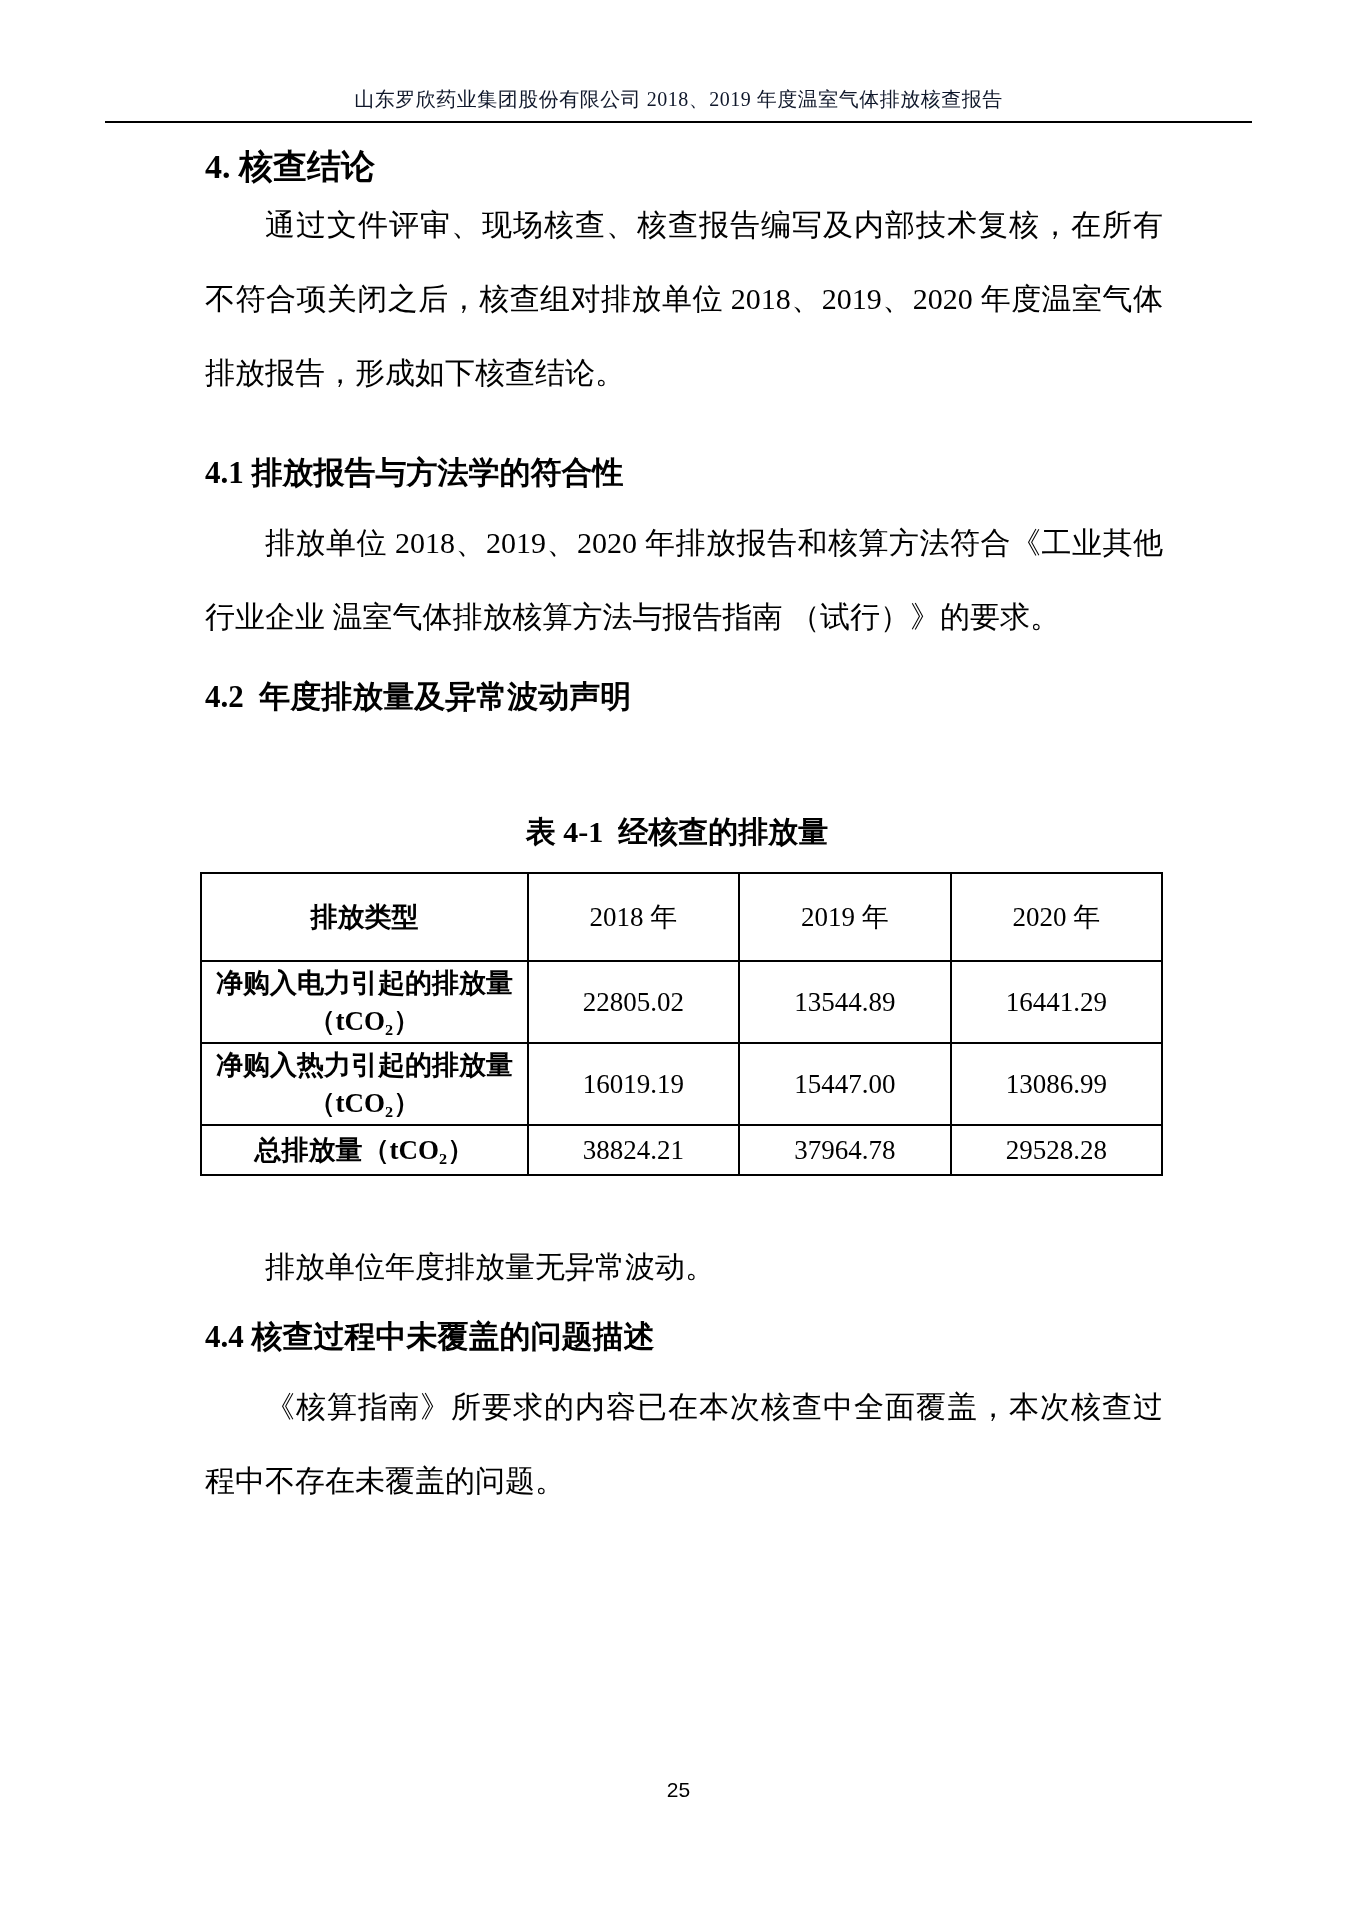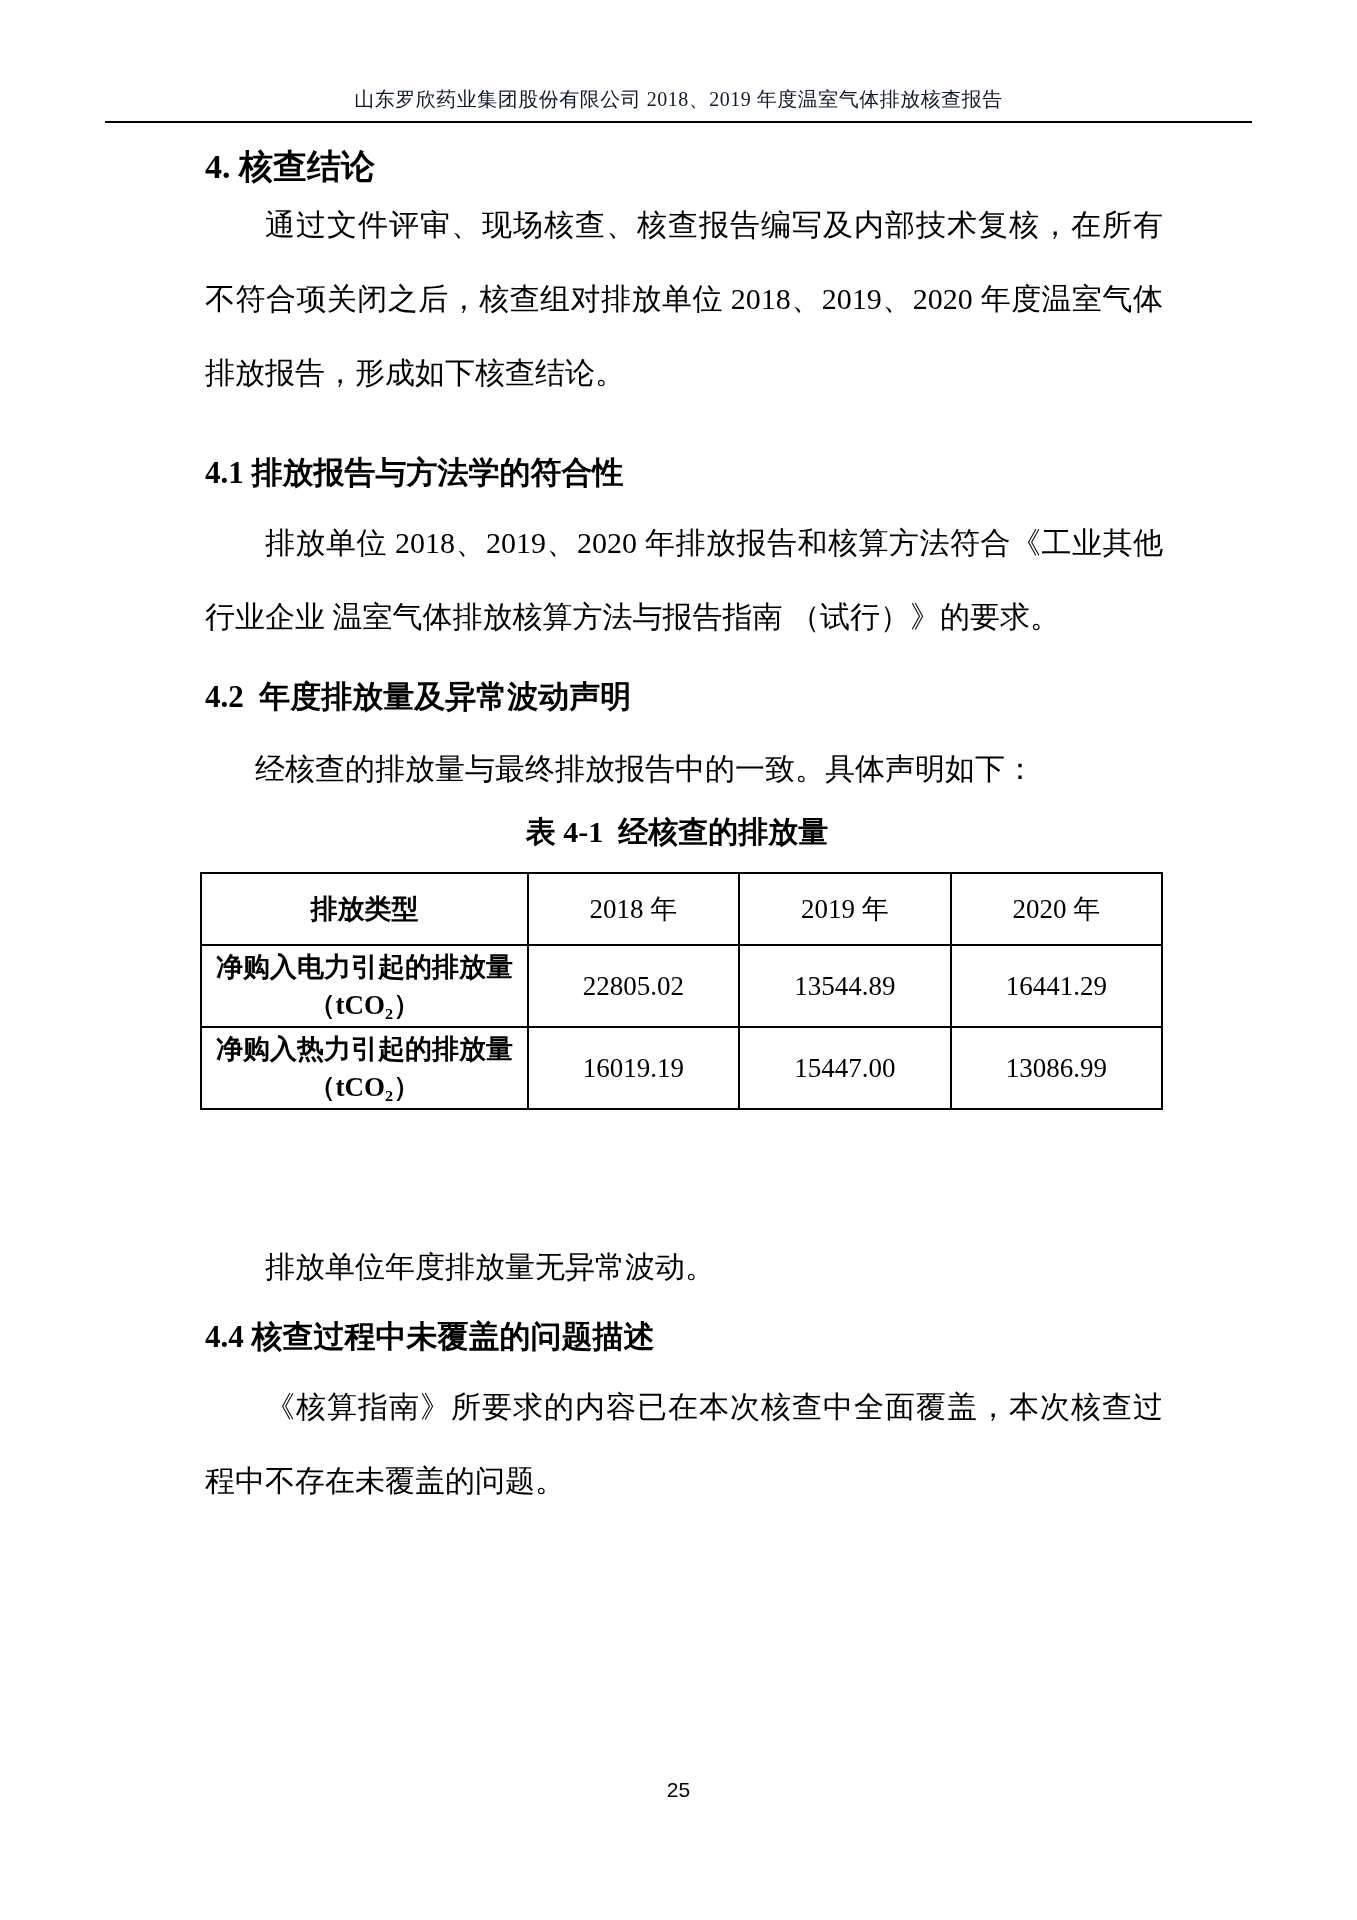--- a/index.html
+++ b/index.html
@@ -86,21 +86,21 @@
     table-layout: fixed;
     font-size: 27px;
   }
   table.emissions th, table.emissions td {
     border: 2px solid #000;
     text-align: center;
     vertical-align: middle;
     padding: 0 4px;
     font-weight: normal;
   }
-  table.emissions .hdr-row { height: 72px; }
+  table.emissions .hdr-row { height: 88px; }
   table.emissions .data-row { height: 82px; }
   table.emissions .total-row { height: 50px; }
   table.emissions th.type-hdr,
   table.emissions th.row-label {
     font-weight: bold;
   }
   table.emissions th.row-label div {
     line-height: 38px;
   }
   .page-number {
@@ -121,21 +121,20 @@
   <div class="header-title">山东罗欣药业集团股份有限公司 2018、2019 年度温室气体排放核查报告</div>
   <div class="header-rule"></div>
 
   <div class="h1">4. 核查结论</div>
   <div class="para para-1">通过文件评审、现场核查、核查报告编写及内部技术复核，在所有不符合项关闭之后，核查组对排放单位 2018、2019、2020 年度温室气体排放报告，形成如下核查结论。</div>
 
   <div class="h2 h2-41">4.1 排放报告与方法学的符合性</div>
   <div class="para para-41">排放单位 2018、2019、2020 年排放报告和核算方法符合《工业其他行业企业 温室气体排放核算方法与报告指南 （试行）》的要求。</div>
 
   <div class="h2 h2-42">4.2  年度排放量及异常波动声明</div>
-  <div class="para para-42">经核查的排放量与最终排放报告中的一致。具体声明如下：</div>
 
   <div class="table-caption">表 4-1  经核查的排放量</div>
 
   <table class="emissions">
     <colgroup>
       <col style="width:34%">
       <col style="width:22%">
       <col style="width:22%">
       <col style="width:22%">
     </colgroup>
@@ -157,20 +156,28 @@
       </tr>
       <tr class="data-row">
         <th class="row-label">
           <div>净购入热力引起的排放量</div>
           <div>（tCO₂）</div>
         </th>
         <td>16019.19</td>
         <td>15447.00</td>
         <td>13086.99</td>
       </tr>
+      <tr class="total-row">
+        <th class="row-label">
+          <div>总排放量（tCO₂）</div>
+        </th>
+        <td>38824.21</td>
+        <td>37964.78</td>
+        <td>29528.28</td>
+      </tr>
     </tbody>
   </table>
 
   <div class="para para-43">排放单位年度排放量无异常波动。</div>
 
   <div class="h2 h2-44">4.4 核查过程中未覆盖的问题描述</div>
   <div class="para para-44">《核算指南》所要求的内容已在本次核查中全面覆盖，本次核查过程中不存在未覆盖的问题。</div>
 
   <div class="page-number">25</div>
 

